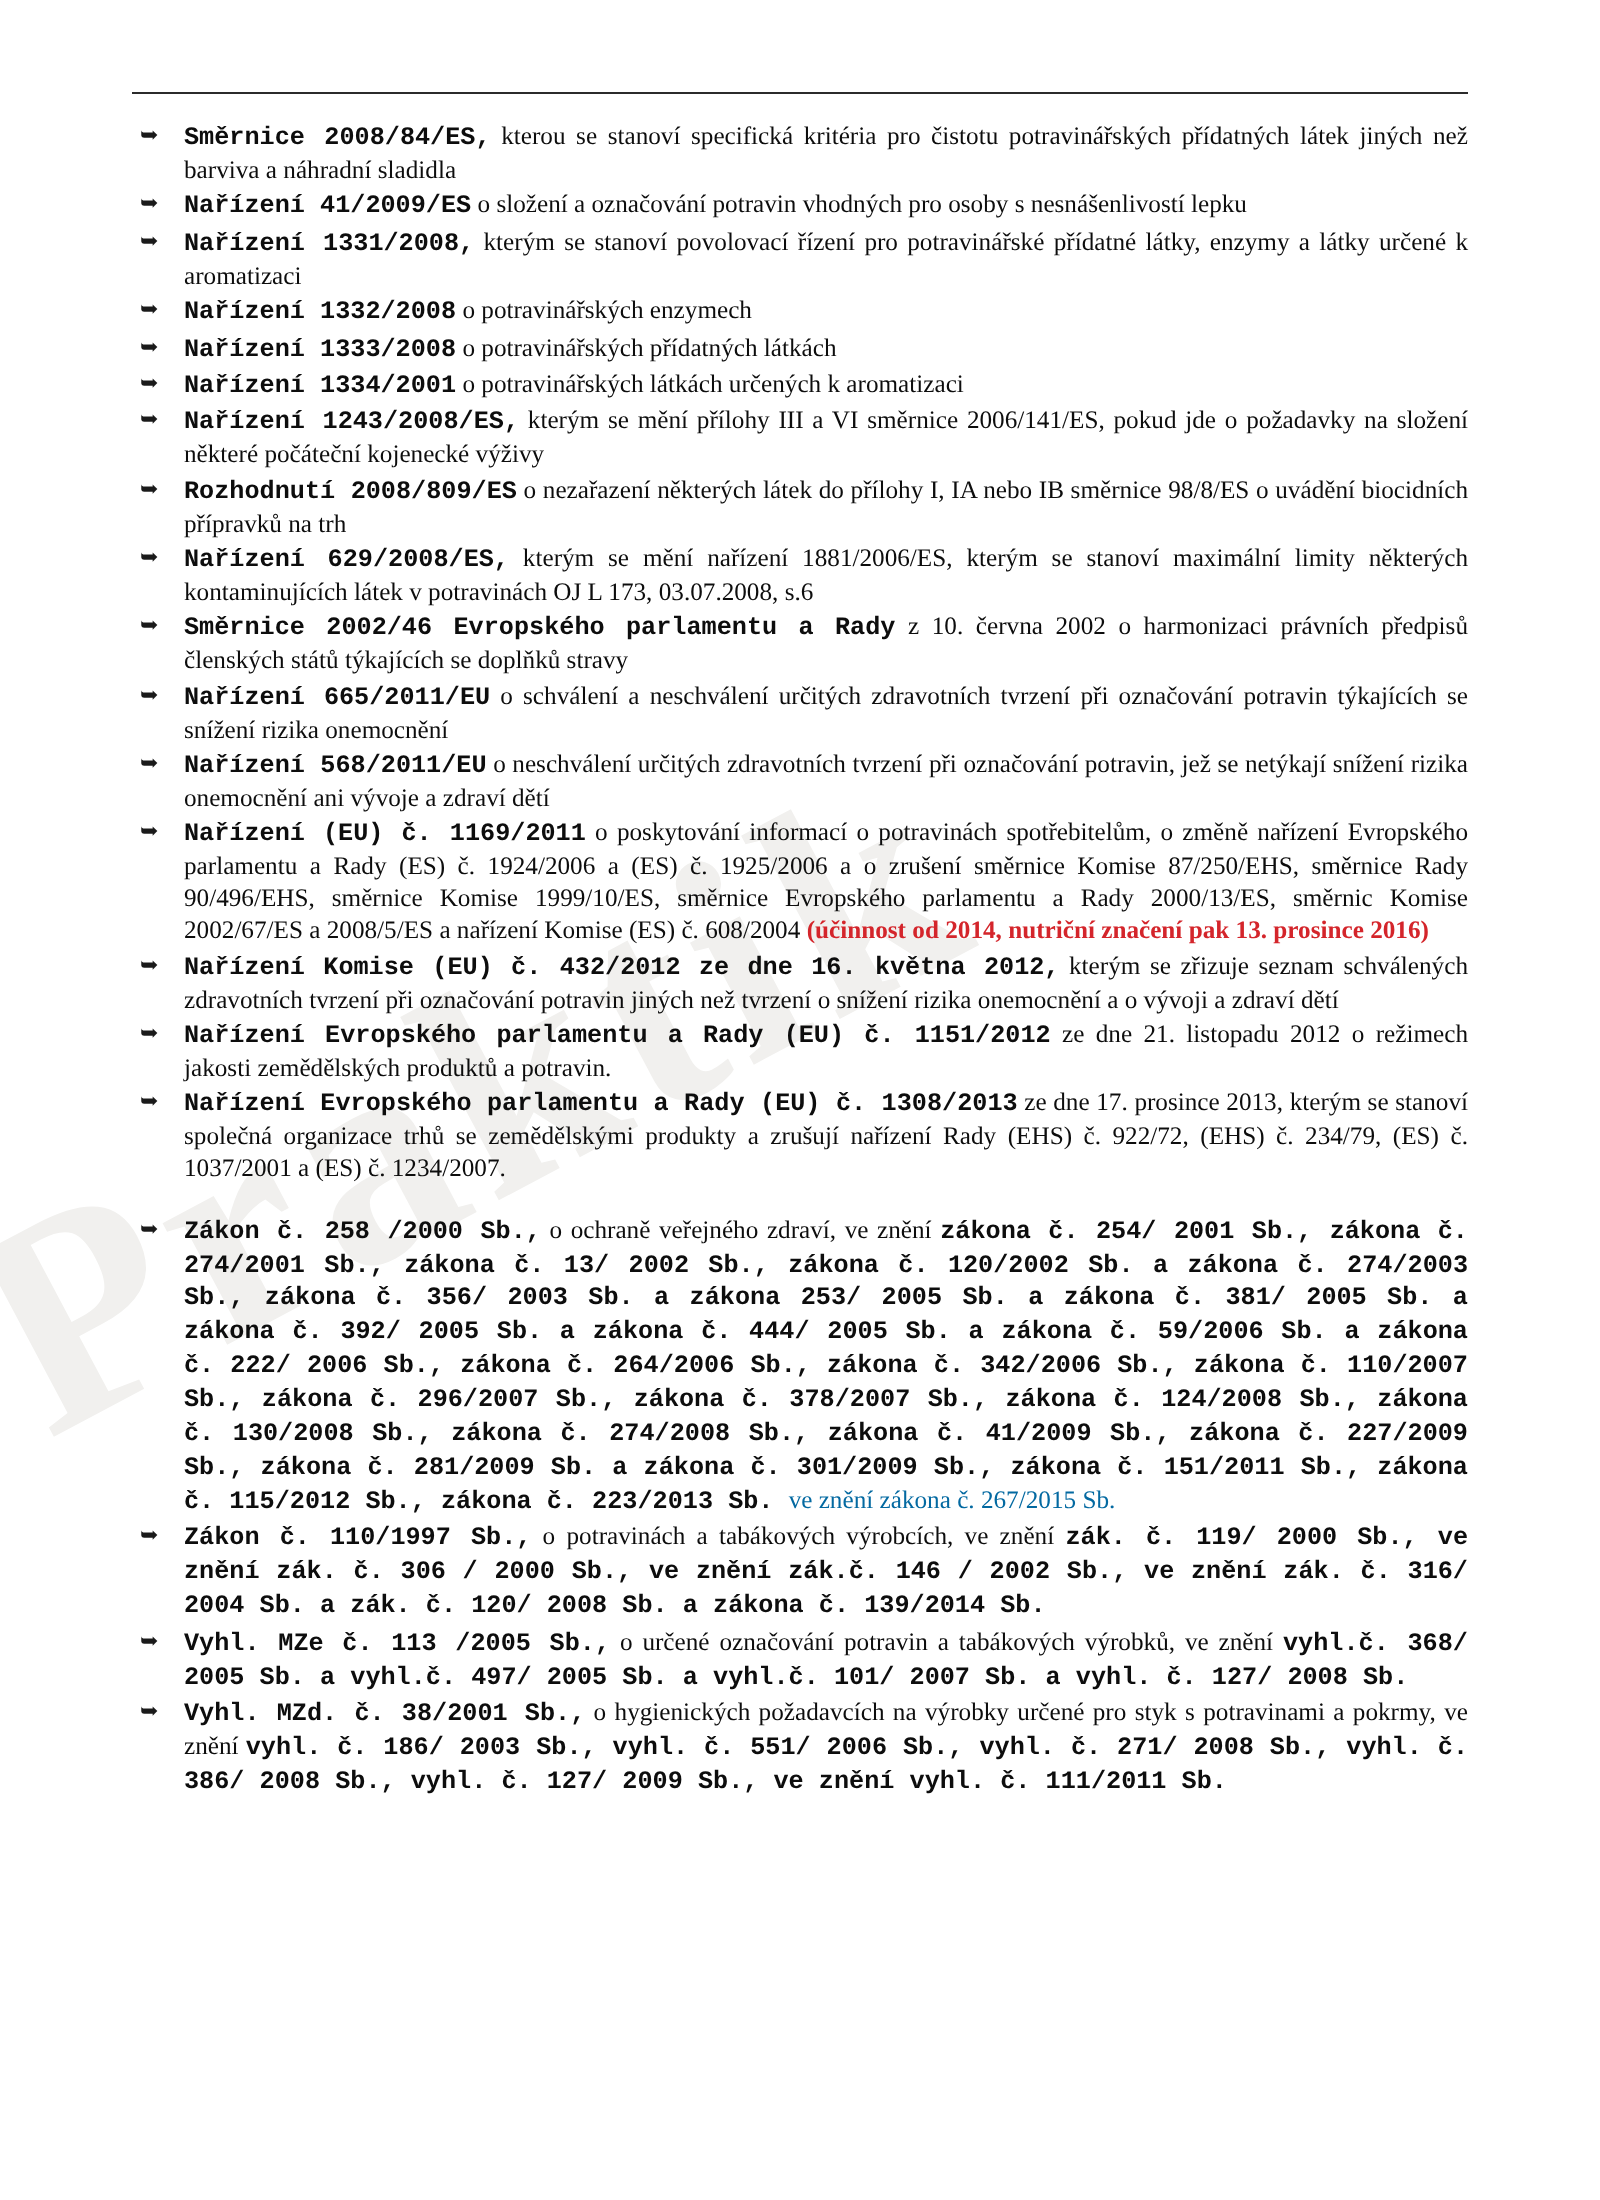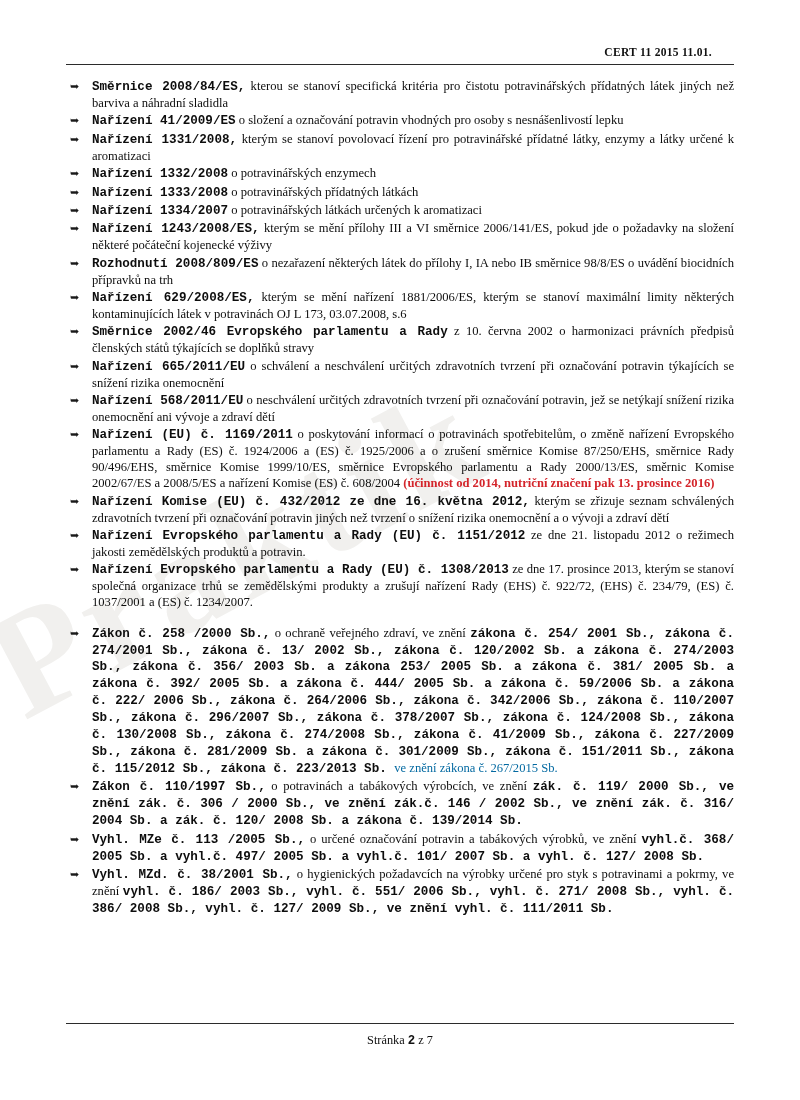--- a/index.html
+++ b/index.html
@@ -114,30 +114,29 @@
 </style>
 </head>
 <body>
 
 <div class="page">
 
   <div class="watermark">Praktik</div>
 
   <div class="content">
 
-    <div class="header">CERT 11 2015 11.01.</div>
     <hr class="rule">
 
     <ul class="bullets group1">
       <li><span class="arrow">➥</span><b>Směrnice 2008/84/ES,</b><span> kterou se stanoví specifická kritéria pro čistotu potravinářských přídatných látek jiných než barviva a náhradní sladidla</span></li>
       <li><span class="arrow">➥</span><b>Nařízení 41/2009/ES</b><span> o složení a označování potravin vhodných pro osoby s nesnášenlivostí lepku</span></li>
       <li><span class="arrow">➥</span><b>Nařízení 1331/2008,</b><span> kterým se stanoví povolovací řízení pro potravinářské přídatné látky, enzymy a látky určené k aromatizaci</span></li>
       <li><span class="arrow">➥</span><b>Nařízení 1332/2008</b><span> o potravinářských enzymech</span></li>
       <li><span class="arrow">➥</span><b>Nařízení 1333/2008</b><span> o potravinářských přídatných látkách</span></li>
-      <li><span class="arrow">➥</span><b>Nařízení 1334/2007</b><span> o potravinářských látkách určených k aromatizaci</span></li>
+      <li><span class="arrow">➥</span><b>Nařízení 1334/2001</b><span> o potravinářských látkách určených k aromatizaci</span></li>
       <li><span class="arrow">➥</span><b>Nařízení 1243/2008/ES,</b><span> kterým se mění přílohy III a VI směrnice 2006/141/ES, pokud jde o požadavky na složení některé počáteční kojenecké výživy</span></li>
       <li><span class="arrow">➥</span><b>Rozhodnutí 2008/809/ES</b><span> o nezařazení některých látek do přílohy I, IA nebo IB směrnice 98/8/ES o uvádění biocidních přípravků na trh</span></li>
       <li><span class="arrow">➥</span><b>Nařízení 629/2008/ES,</b><span> kterým se mění nařízení 1881/2006/ES, kterým se stanoví maximální limity některých kontaminujících látek v potravinách OJ L 173, 03.07.2008, s.6</span></li>
       <li><span class="arrow">➥</span><b>Směrnice 2002/46 Evropského parlamentu a Rady</b><span> z 10. června 2002 o harmonizaci právních předpisů členských států týkajících se doplňků stravy</span></li>
       <li><span class="arrow">➥</span><b>Nařízení 665/2011/EU</b><span> o schválení a neschválení určitých zdravotních tvrzení při označování potravin týkajících se snížení rizika onemocnění</span></li>
       <li><span class="arrow">➥</span><b>Nařízení 568/2011/EU</b><span> o neschválení určitých zdravotních tvrzení při označování potravin, jež se netýkají snížení rizika onemocnění ani vývoje a zdraví dětí</span></li>
       <li><span class="arrow">➥</span><b>Nařízení (EU) č. 1169/2011</b><span>  o poskytování informací o potravinách spotřebitelům, o změně nařízení Evropského parlamentu a Rady (ES) č. 1924/2006 a (ES) č. 1925/2006 a o zrušení směrnice Komise 87/250/EHS, směrnice Rady 90/496/EHS, směrnice Komise 1999/10/ES, směrnice Evropského parlamentu a Rady 2000/13/ES, směrnic Komise 2002/67/ES a 2008/5/ES a nařízení Komise (ES) č. 608/2004 </span><span class="red-underline">(účinnost od 2014, nutriční značení pak 13. prosince 2016)</span></li>
       <li><span class="arrow">➥</span><b>Nařízení Komise (EU) č. 432/2012  ze dne 16. května 2012,</b><span> kterým se zřizuje seznam schválených zdravotních tvrzení při označování potravin jiných než tvrzení o snížení rizika onemocnění a o vývoji a zdraví dětí</span></li>
       <li><span class="arrow">➥</span><b>Nařízení Evropského parlamentu a Rady (EU) č. 1151/2012</b><span> ze dne 21. listopadu 2012 o režimech jakosti zemědělských produktů a potravin.</span></li>
       <li><span class="arrow">➥</span><b>Nařízení Evropského parlamentu a Rady (EU) č. 1308/2013</b><span> ze dne 17. prosince 2013, kterým se stanoví společná organizace trhů se zemědělskými produkty a zrušují nařízení Rady (EHS) č. 922/72, (EHS) č. 234/79, (ES) č. 1037/2001 a (ES) č. 1234/2007.</span></li>
@@ -147,18 +146,14 @@
 
     <ul class="bullets group2">
       <li><span class="arrow">➥</span><b>Zákon č. 258 /2000 Sb.,</b><span> o ochraně veřejného zdraví, ve znění </span><b>zákona č. 254/ 2001 Sb., zákona č. 274/2001 Sb., zákona č. 13/ 2002 Sb., zákona č. 120/2002 Sb. a zákona č. 274/2003 Sb., zákona č. 356/ 2003 Sb. a zákona 253/ 2005 Sb. a zákona č. 381/ 2005 Sb. a zákona č. 392/ 2005 Sb. a zákona č. 444/ 2005 Sb. a zákona č. 59/2006 Sb. a zákona č. 222/ 2006 Sb., zákona č. 264/2006 Sb., zákona č. 342/2006 Sb., zákona č. 110/2007 Sb., zákona č. 296/2007 Sb., zákona č. 378/2007 Sb., zákona č. 124/2008 Sb., zákona č. 130/2008 Sb., zákona č. 274/2008 Sb., zákona č. 41/2009 Sb., zákona č. 227/2009 Sb., zákona č. 281/2009 Sb. a zákona č. 301/2009 Sb., zákona č. 151/2011 Sb., zákona č. 115/2012 Sb., zákona č. 223/2013 Sb. </b><span class="red">ve znění zákona č. 267/2015 Sb.</span></li>
       <li><span class="arrow">➥</span><b>Zákon č. 110/1997 Sb.,</b><span> o potravinách a tabákových výrobcích, ve znění </span><b>zák. č. 119/ 2000 Sb., ve znění zák. č. 306 / 2000 Sb., ve znění zák.č. 146 / 2002 Sb., ve znění zák. č. 316/ 2004 Sb. a zák. č. 120/ 2008 Sb. a zákona č. 139/2014 Sb.</b></li>
       <li><span class="arrow">➥</span><b>Vyhl. MZe č. 113 /2005 Sb.,</b><span> o určené označování potravin a tabákových výrobků, ve znění </span><b>vyhl.č. 368/ 2005 Sb. a vyhl.č. 497/ 2005 Sb. a vyhl.č. 101/ 2007 Sb. a vyhl. č. 127/ 2008 Sb.</b></li>
       <li><span class="arrow">➥</span><b>Vyhl. MZd. č. 38/2001 Sb.,</b><span> o hygienických požadavcích na výrobky určené pro styk s potravinami a pokrmy, ve znění </span><b>vyhl. č. 186/ 2003 Sb., vyhl. č. 551/ 2006 Sb., vyhl. č. 271/ 2008 Sb., vyhl. č. 386/ 2008 Sb., vyhl. č. 127/ 2009 Sb., ve znění vyhl. č. 111/2011 Sb.</b></li>
     </ul>
 
   </div>
 
-  <div class="footer">
-    <div class="sep"></div>
-    <span>Stránka </span><b>2</b><span> z </span><span>7</span>
-  </div>
 
 </div>
 
 </body></html>

